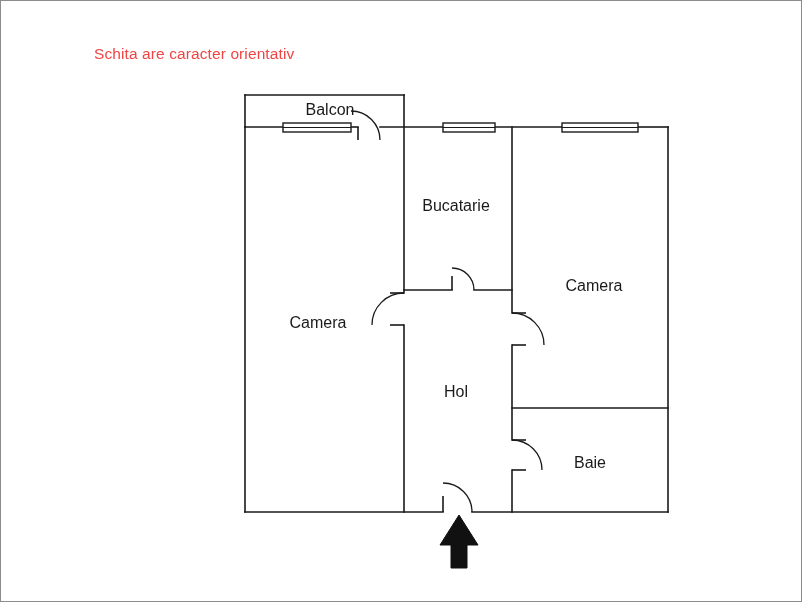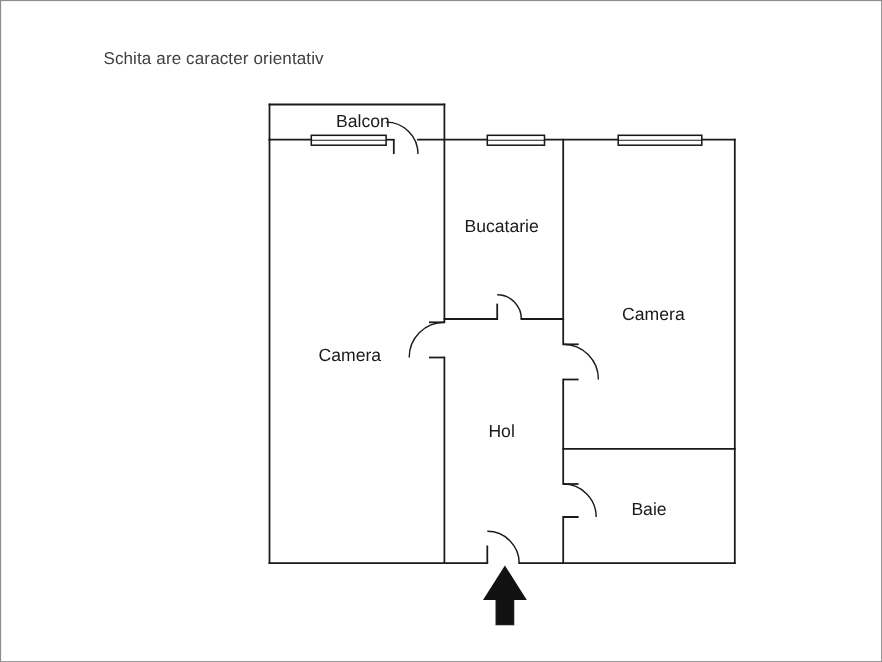--- a/index.html
+++ b/index.html
@@ -28,21 +28,21 @@
     height: 602px;
     box-sizing: border-box;
     border: 1px solid #8c8c8c;
     pointer-events: none;
   }
   #plan-title {
     position: absolute;
     left: 94px;
     top: 45px;
     font-size: 15.5px;
-    color: #404040;
+    color: #ef4444;
     letter-spacing: 0.1px;
     white-space: nowrap;
   }
   #floorplan-svg {
     position: absolute;
     left: 0;
     top: 0;
   }
   .room-label {
     font-family: "Liberation Sans", sans-serif;

